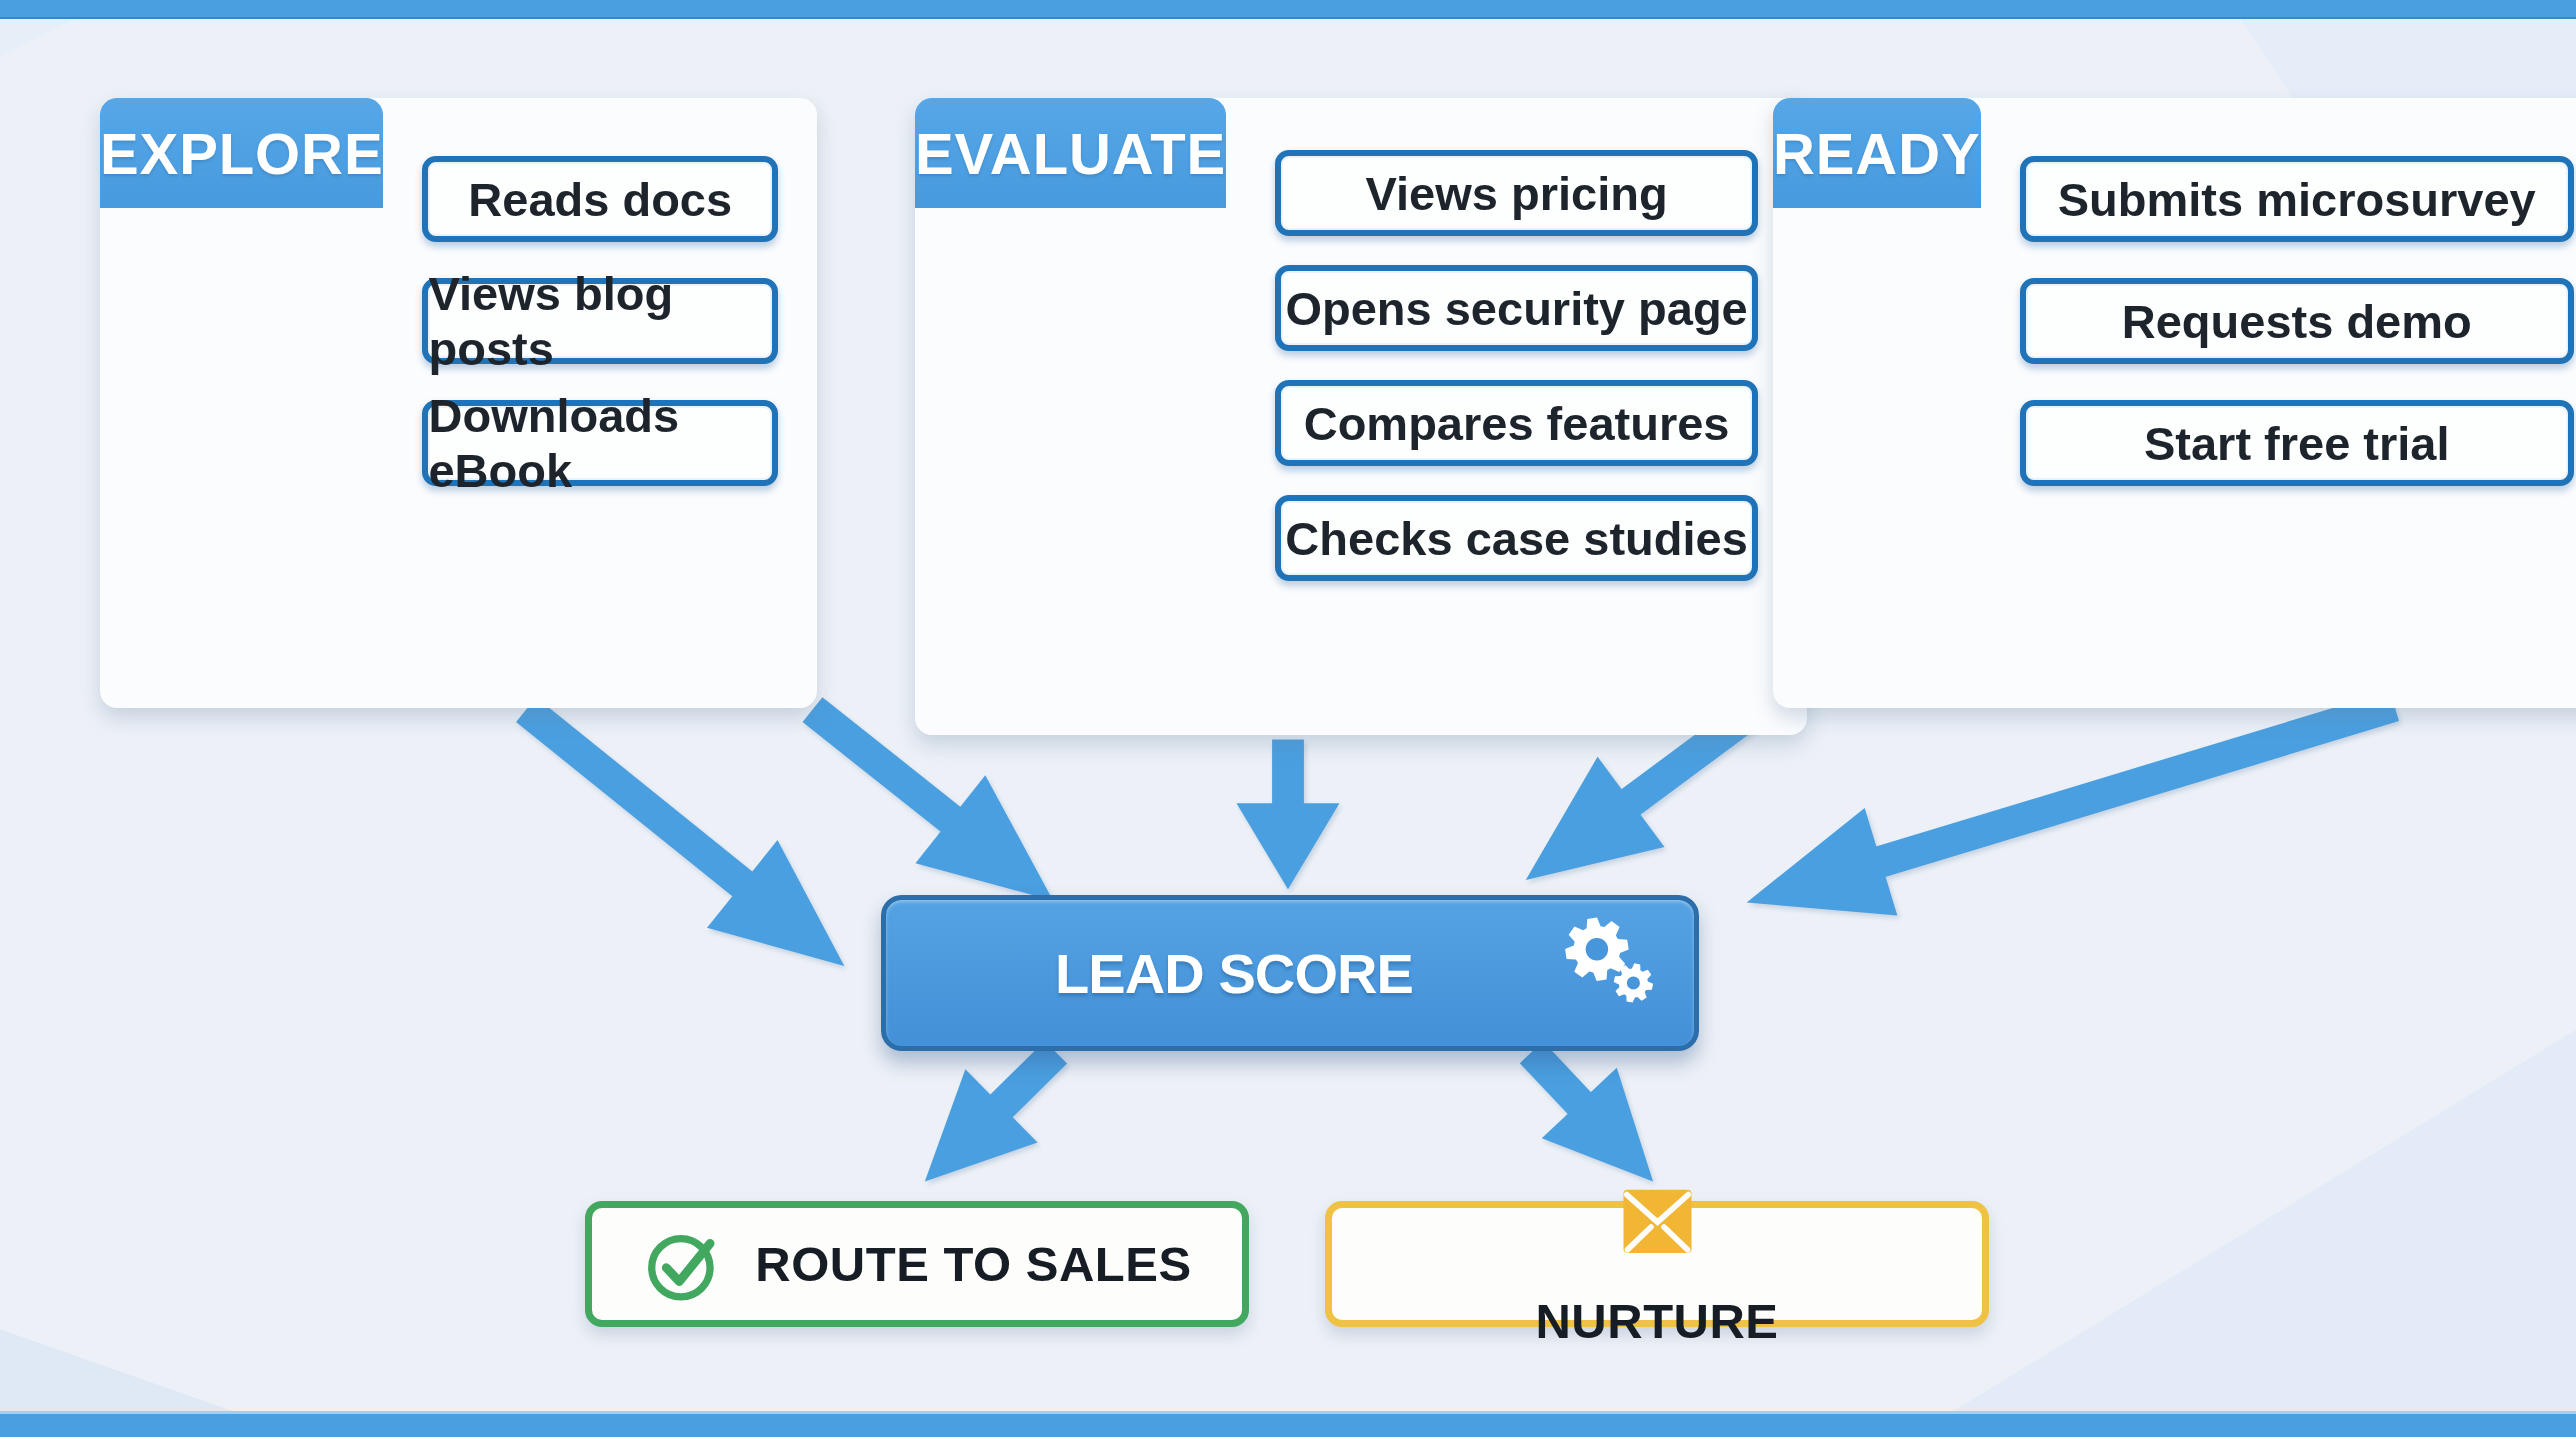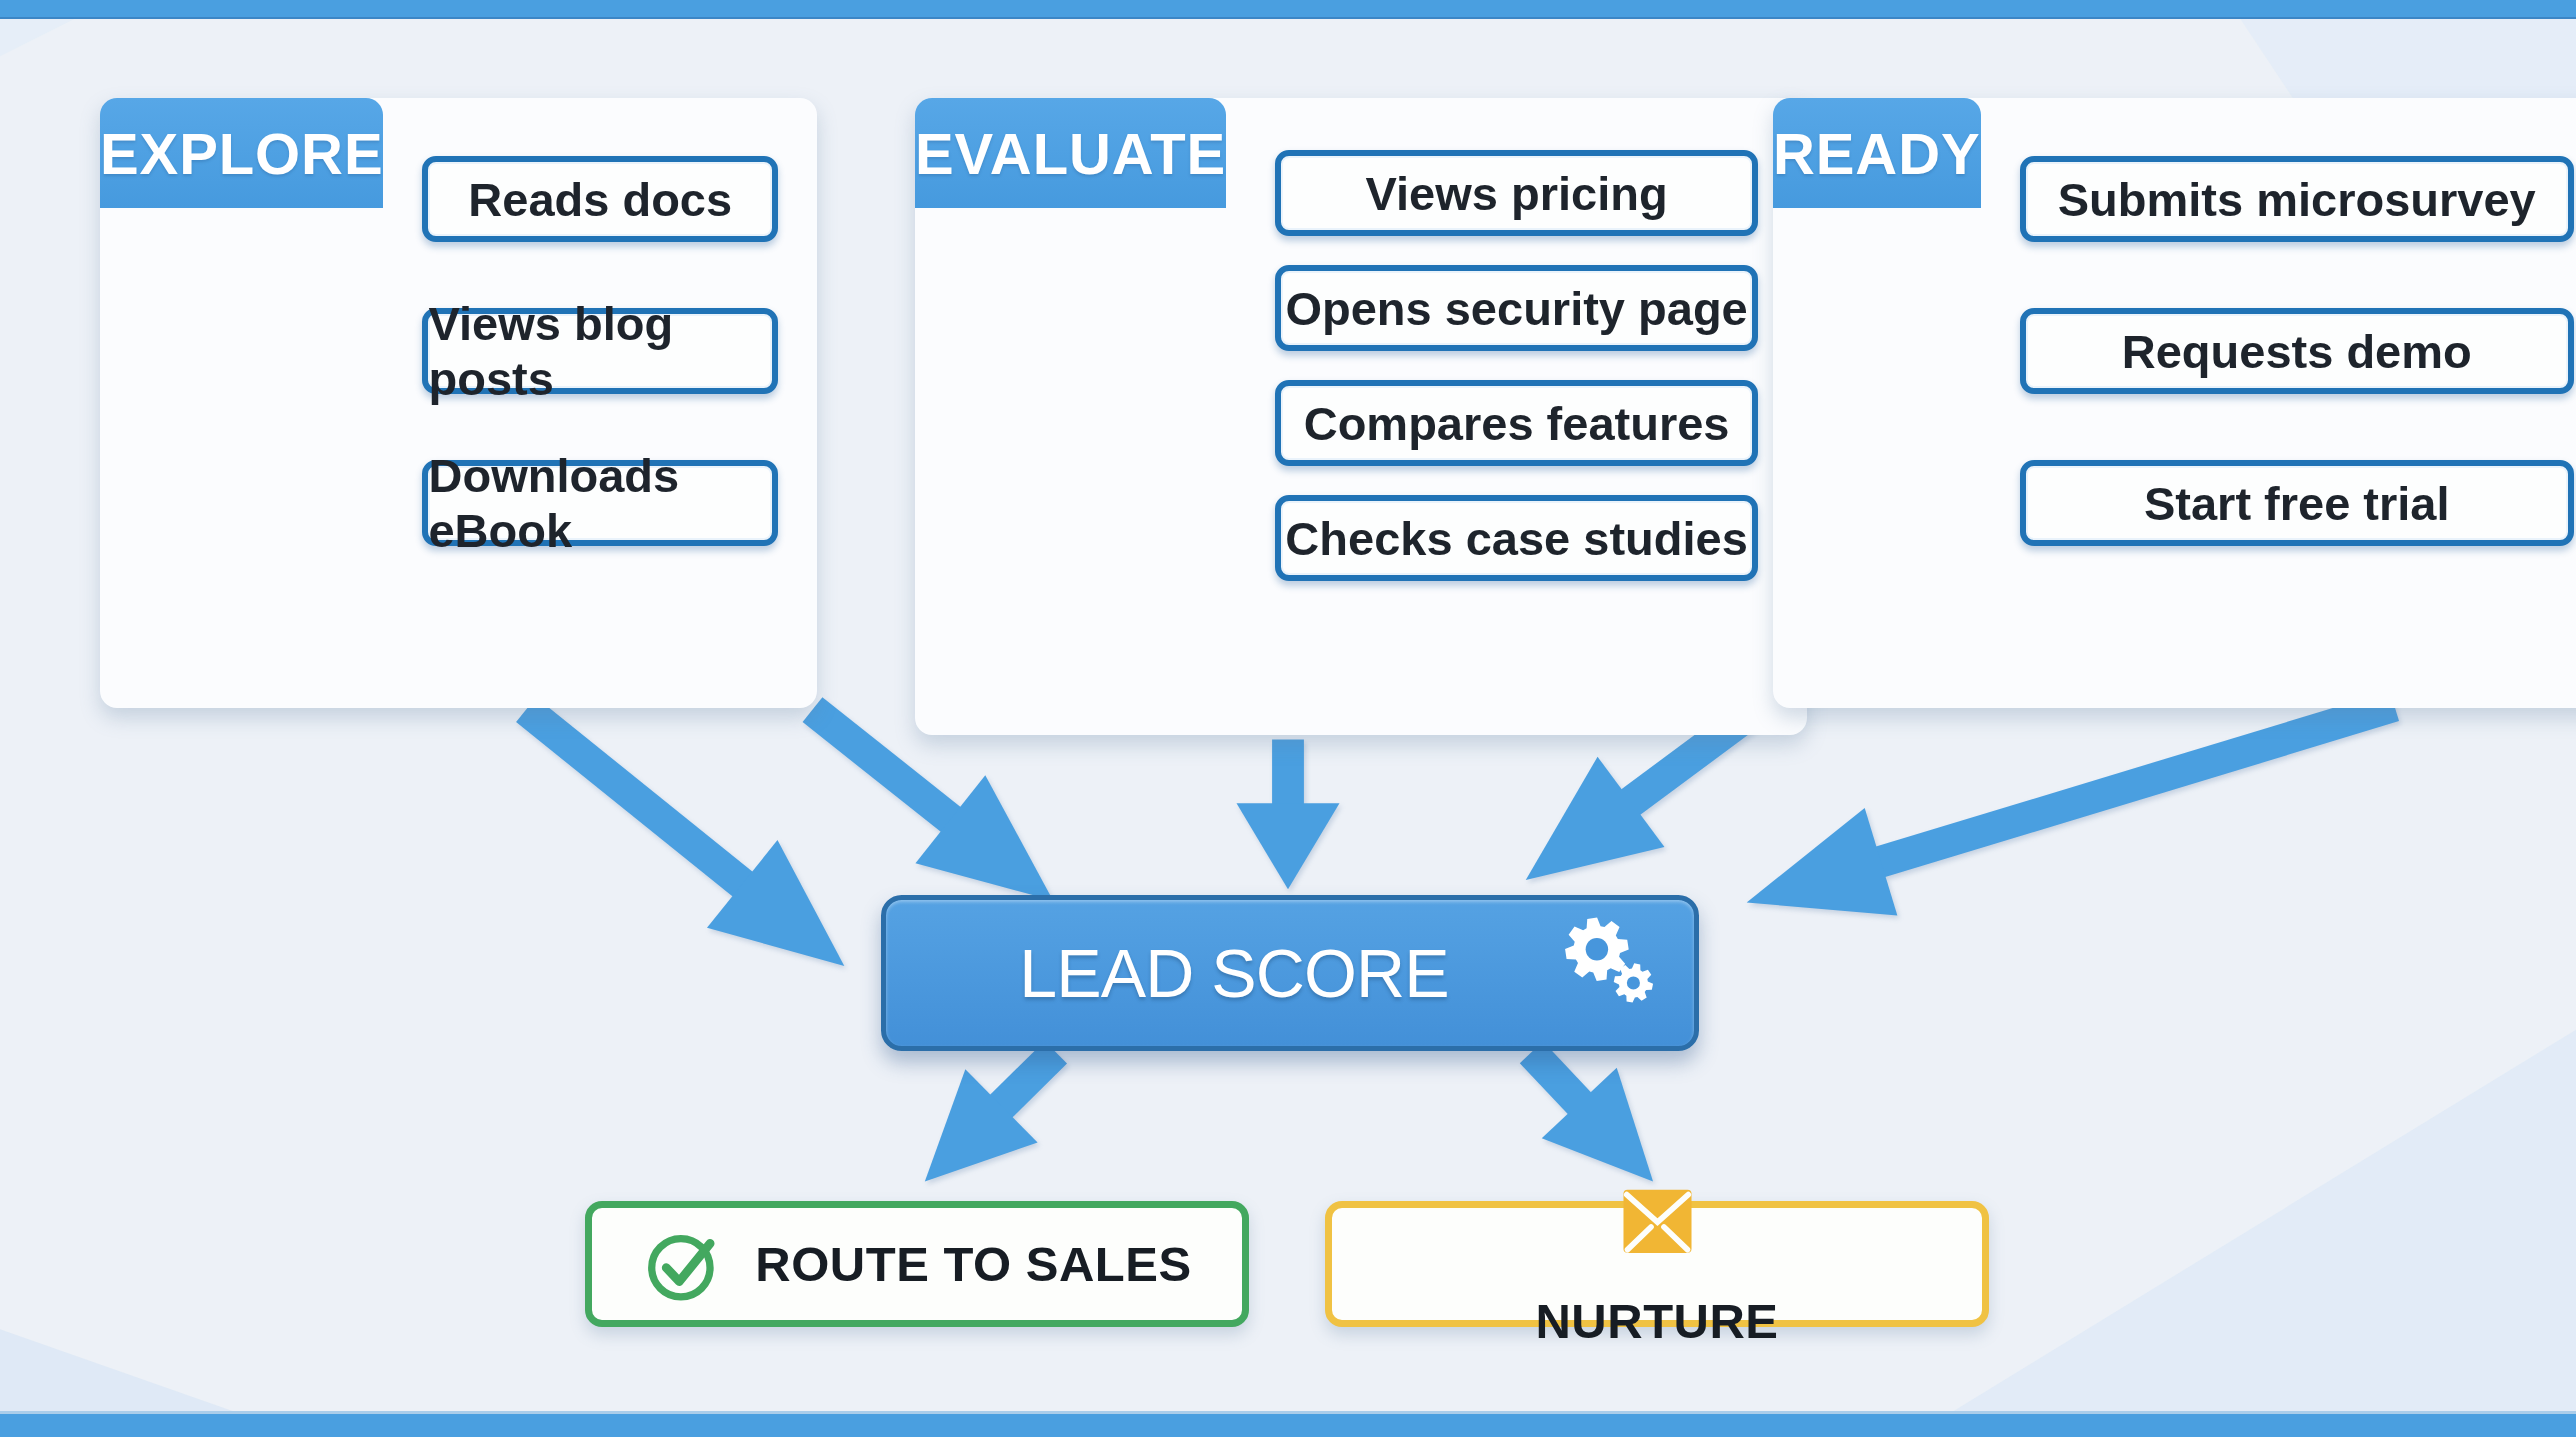--- a/index.html
+++ b/index.html
@@ -27,21 +27,21 @@
     height:110px;border-radius:17px 17px 0 0;flex:0 0 auto;
     background:linear-gradient(180deg,#57a7e7 0%,#469ade 100%);
     display:flex;align-items:center;justify-content:center;
   }
   .card-head span{
     color:#ffffff;font-size:58px;font-weight:700;letter-spacing:0.9px;
     text-shadow:0 1.9px 2.8px rgba(30,80,130,.25);
   }
   .card-body{display:flex;flex-direction:column;flex:1 1 auto;}
   .card.explore  .card-body,
-  .card.ready    .card-body{padding:58px 39px 0;gap:66px;border-radius:24px;}
+  .card.ready    .card-body{padding:58px 39px 0;gap:36px;border-radius:24px;}
   .card.evaluate .card-body{padding:52px 49px 0;gap:29px;text-align:center;}
 
   .item{
     height:86px;box-sizing:border-box;border:6.6px solid #2073b6;border-radius:14px;
     background:#fdfefe;display:flex;align-items:center;justify-content:center;
     box-shadow:0 4.7px 7.5px rgba(30,90,150,.28), inset 0 0 0 1.9px #eaf3fb;
   }
   .item span{color:#1e242c;font-size:47px;font-weight:700;}
 
   .card.explore {left:100px; top:98px; width:717px; height:610px;}
@@ -49,21 +49,21 @@
   .card.ready   {left:1754px;top:98px; width:840px; height:610px;margin-left:19px;}
 
   .lead-score{
     position:absolute;z-index:3;left:881px;top:895px;width:818px;height:156px;
     box-sizing:border-box;border:5.6px solid #2b6ea9;border-radius:20.6px;
     background:linear-gradient(180deg,#55a2e3 0%,#4390d8 100%);
     box-shadow:0 11.2px 19px rgba(50,90,140,.35), inset 0 1.9px 3.7px rgba(255,255,255,.35);
     display:flex;align-items:center;justify-content:center;
   }
   .lead-score .ls-label{
-    color:#ffffff;font-size:68px;font-weight:400;letter-spacing:-0.9px;
+    color:#ffffff;font-size:56px;font-weight:700;letter-spacing:-0.9px;
     text-shadow:0 2.8px 3.7px rgba(20,60,100,.3);
     margin-right:112px;
   }
 
   .outcome{
     position:absolute;z-index:3;top:1201px;width:664px;height:126px;
     box-sizing:border-box;border-radius:17px;background:#fdfefc;
     display:flex;align-items:center;justify-content:center;gap:32px;
     box-shadow:0 7.5px 15px rgba(96,128,160,.25);
   }

